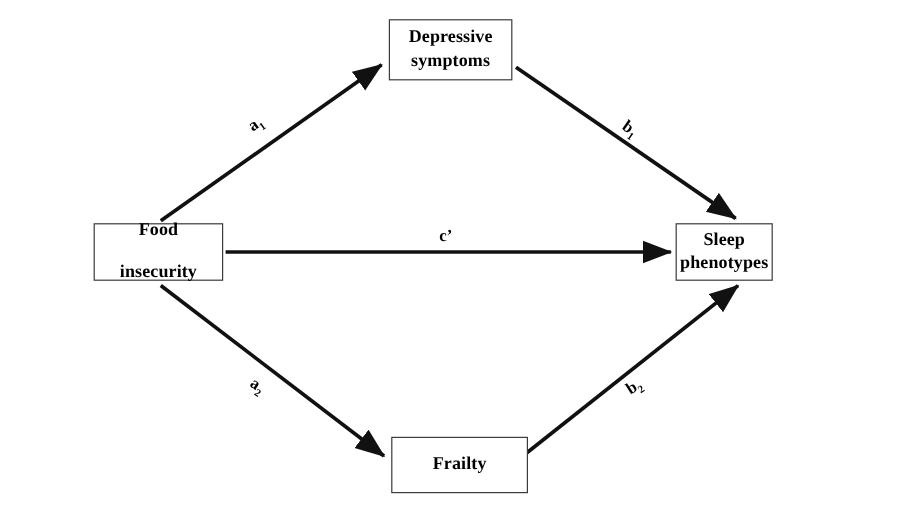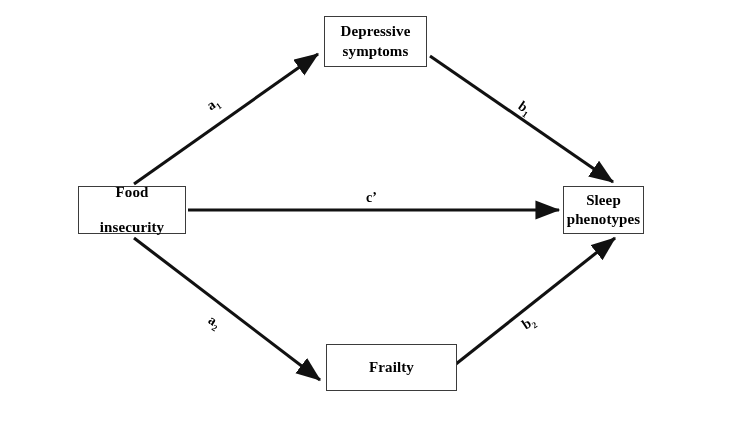--- a/index.html
+++ b/index.html
@@ -82,21 +82,21 @@
   <div class="node-box" style="left:78px; top:186px; width:108px; height:48px;gap:16px;">
     <span class="node-line">Food</span>
     <span class="node-line">insecurity</span>
   </div>
 
   <div class="node-box" style="left:324px; top:16px; width:103px; height:51px;">
     <span class="node-line">Depressive</span>
     <span class="node-line">symptoms</span>
   </div>
 
-  <div class="node-box" style="left:326px; top:344px; width:131px; height:47px;text-align:center;">
+  <div class="node-box" style="left:326px; top:364px; width:114px; height:47px;text-align:center;">
     <span class="node-line">Frailty</span>
   </div>
 
   <div class="node-box" style="left:563px; top:186px; width:81px; height:48px;">
     <span class="node-line">Sleep</span>
     <span class="node-line">phenotypes</span>
   </div>
 
   <div class="path-label" style="left:208px; top:96px; transform:rotate(-35deg);">
     <span>a</span><sub>1</sub>

